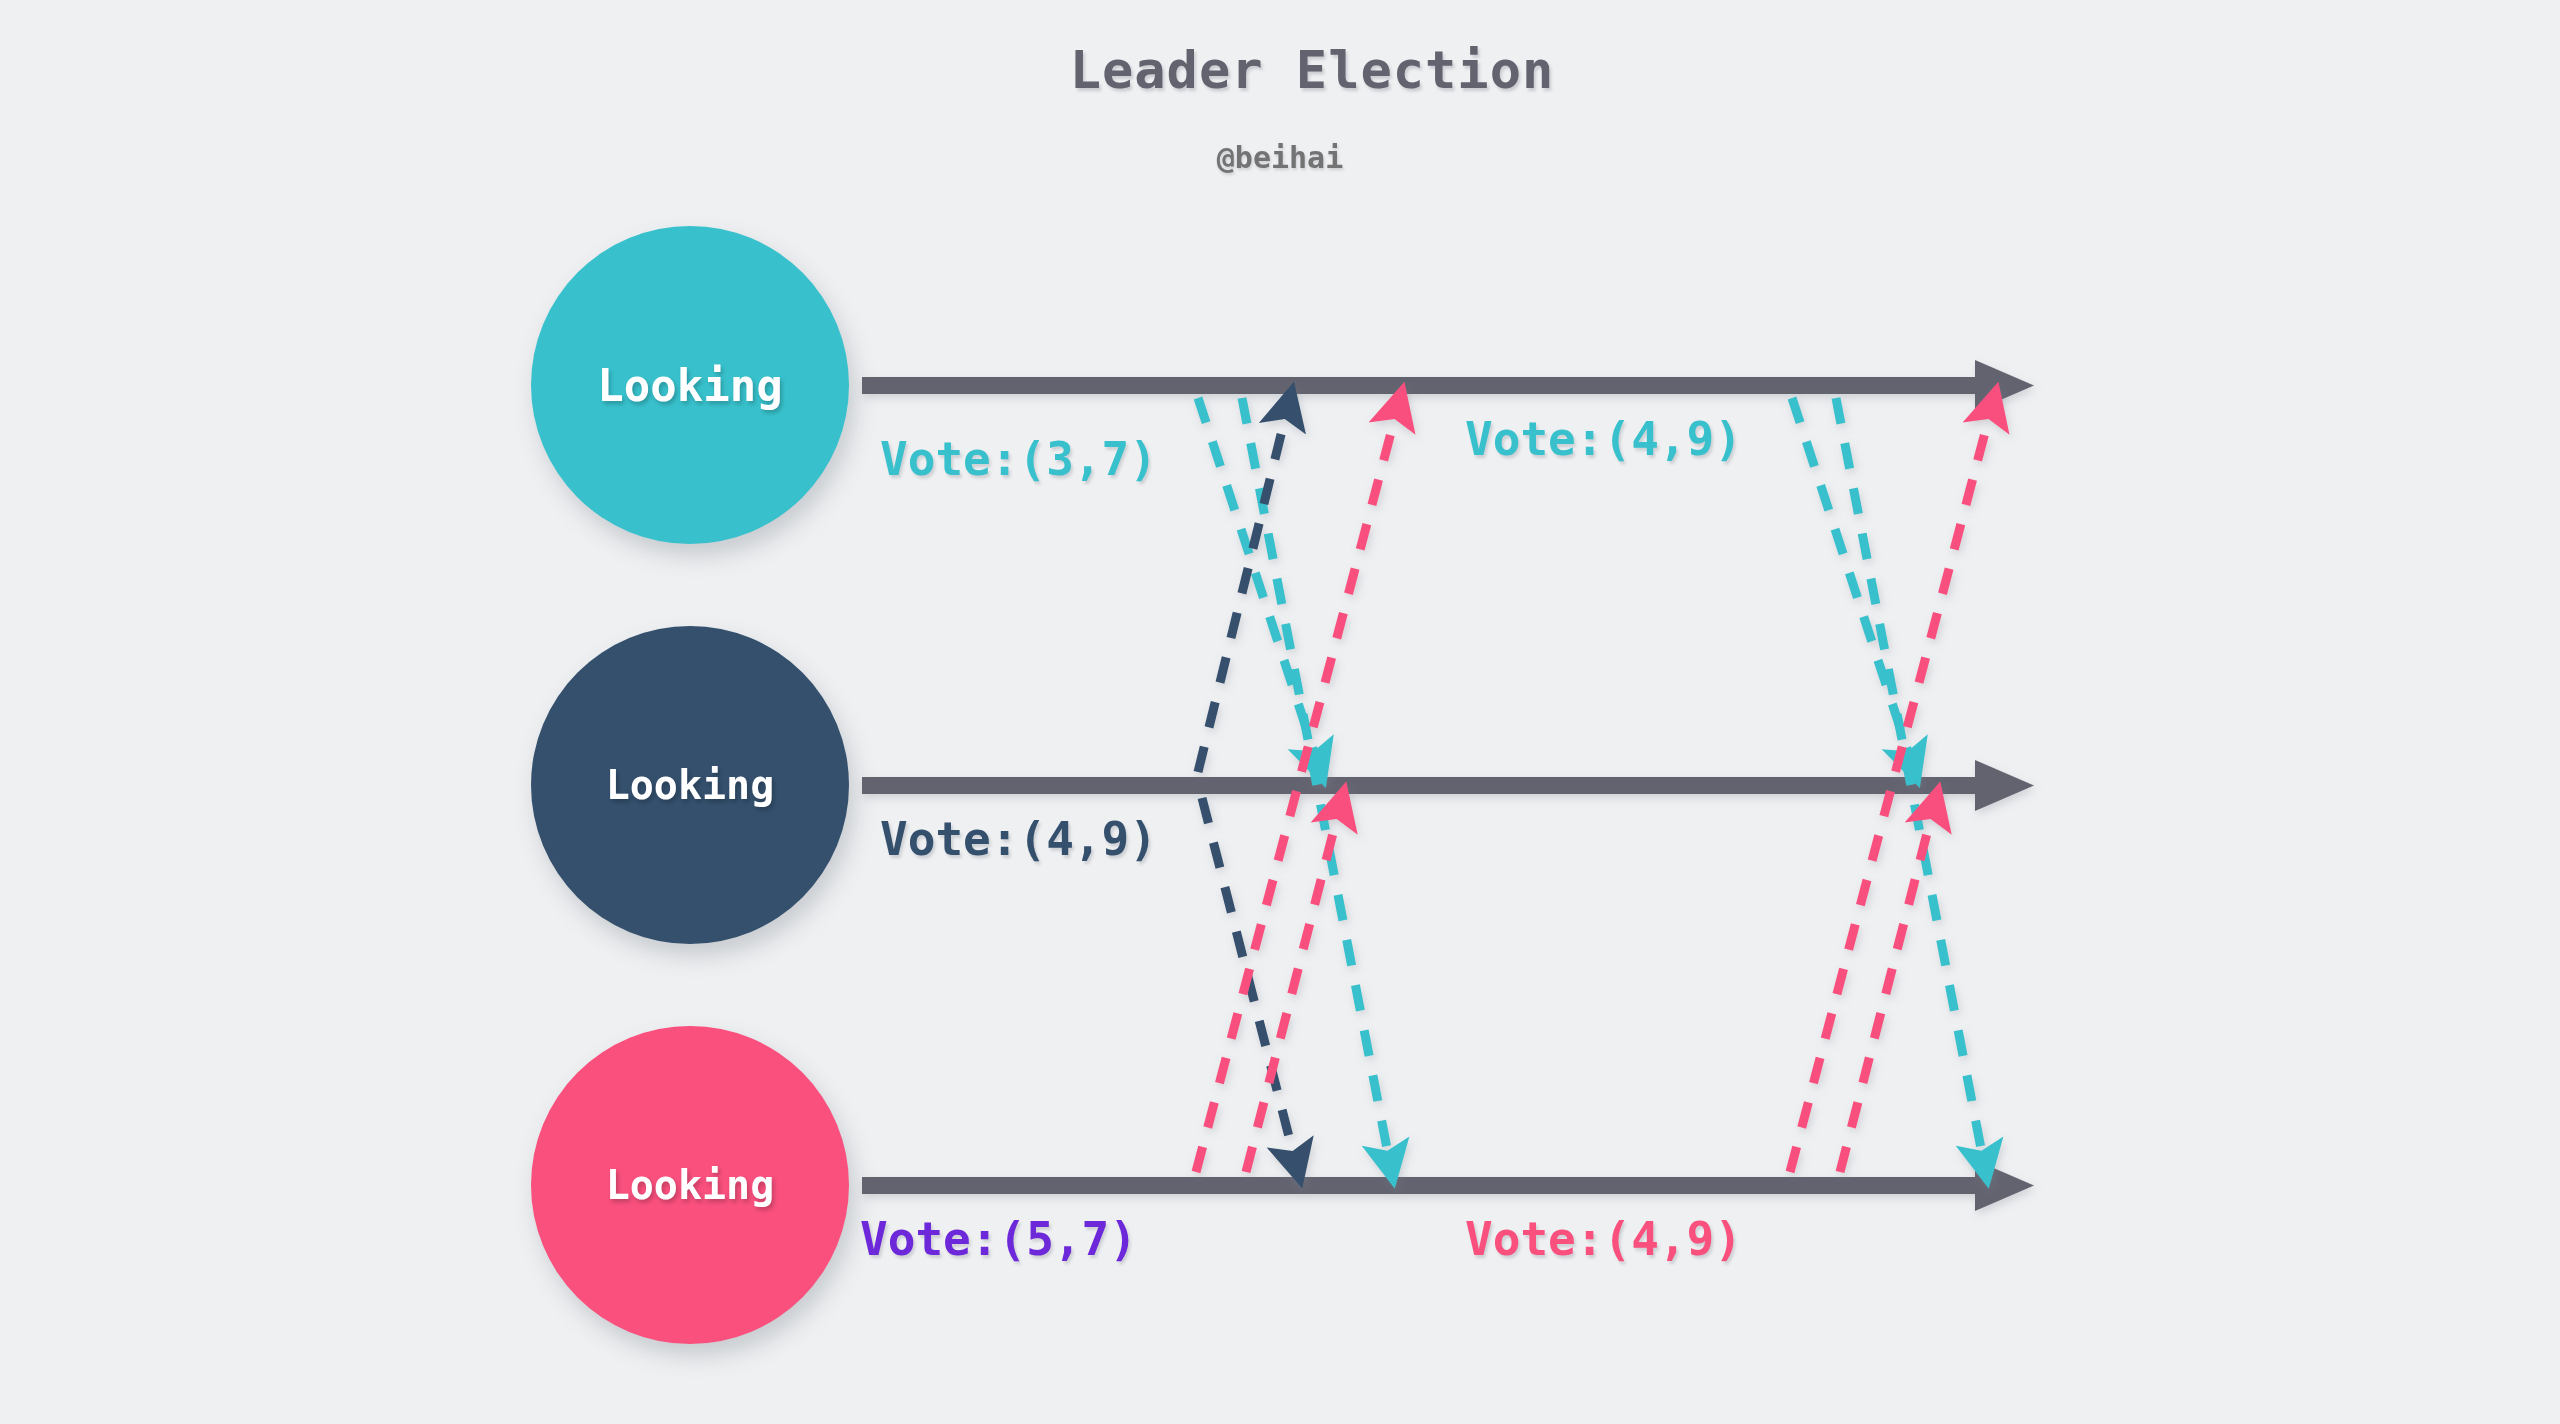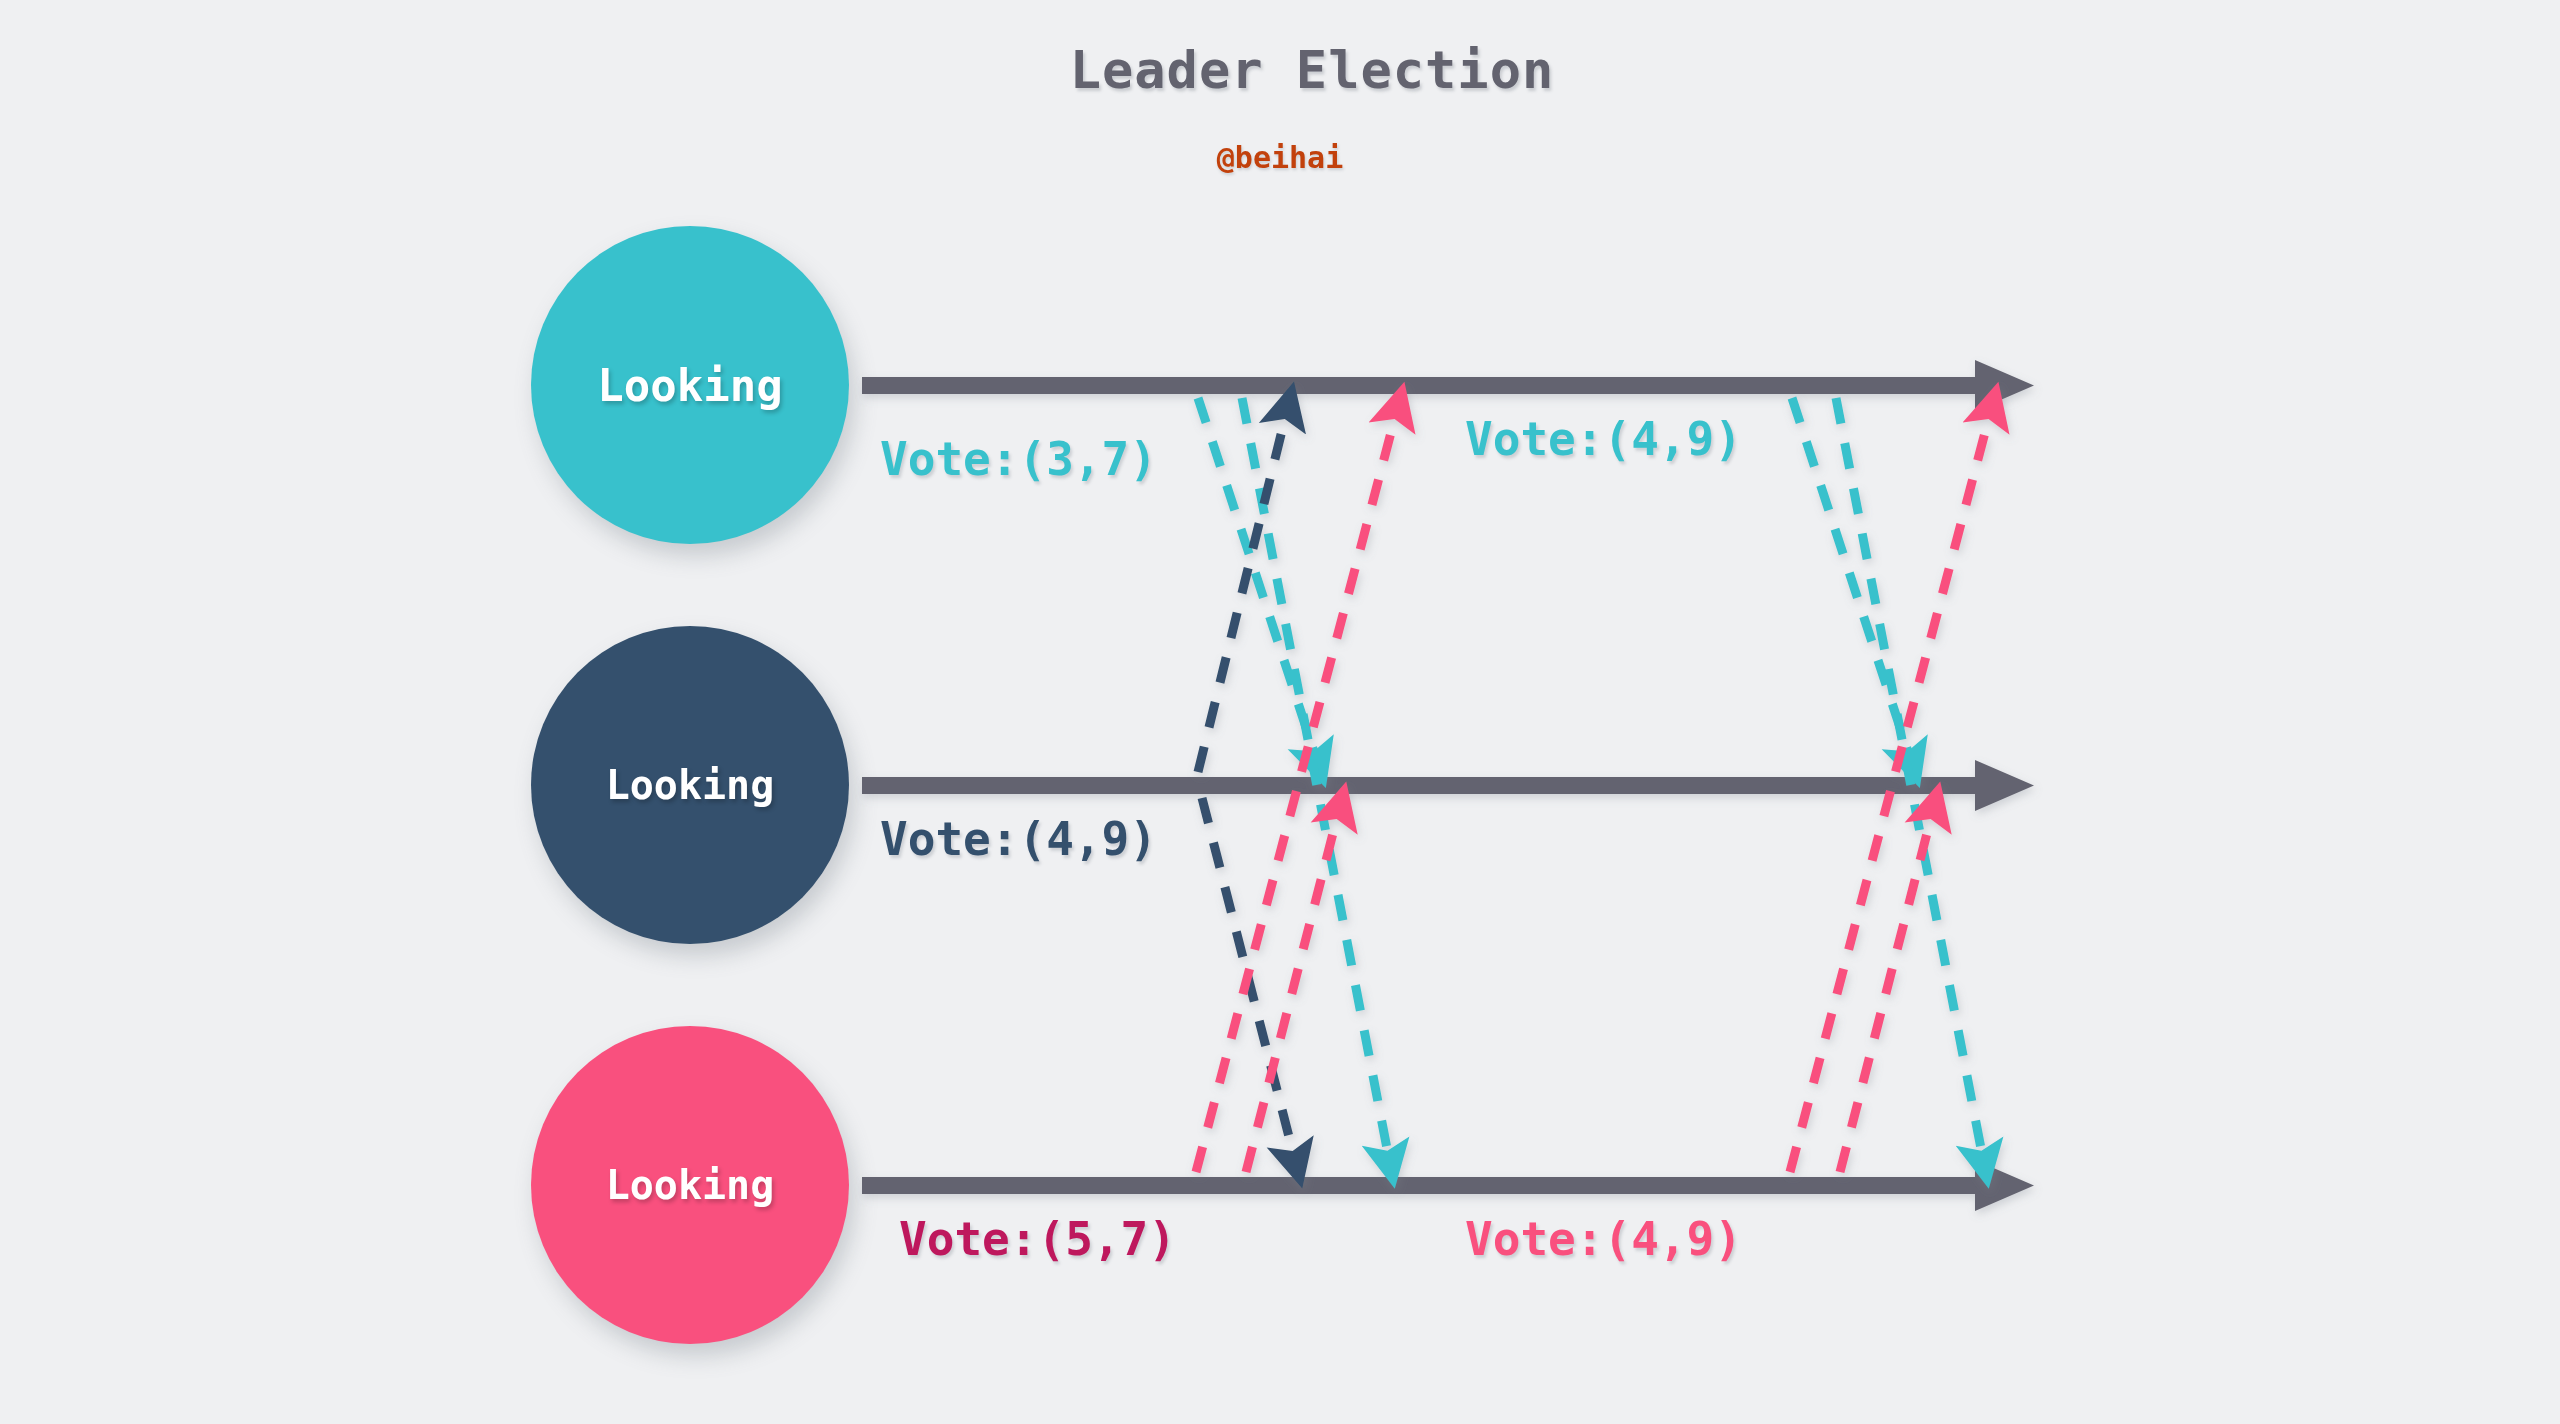--- a/index.html
+++ b/index.html
@@ -18,21 +18,21 @@
     font-family:"DejaVu Sans Mono", monospace;
     font-size:52px;font-weight:bold;letter-spacing:1px;
     color:#63636f;
     text-shadow:2px 3px 3px rgba(120,125,135,0.30);
     padding-left:32px;
   }
   .subtitle{
     position:absolute;left:0;top:140px;width:2560px;text-align:center;
     font-family:"DejaVu Sans Mono", monospace;
     font-size:30px;font-weight:bold;
-    color:#c2410c;
+    color:#737373;
     text-shadow:1px 2px 3px rgba(120,125,135,0.30);
   }
 
   
   .node{
     position:absolute;width:318px;height:318px;border-radius:50%;
     display:flex;align-items:center;justify-content:center;
     box-shadow:6px 12px 22px rgba(110,118,130,0.30);
   }
   .node-label{
@@ -132,16 +132,16 @@
 
       <line x1="1790" y1="1172" x2="1992" y2="406" stroke="#f9507e" marker-end="url(#hPink)"></line>
 
       <line x1="1840" y1="1172" x2="1934" y2="806" stroke="#f9507e" marker-end="url(#hPink)"></line>
     </g>
   </svg>
 
   <div class="vote" style="left:880px;top:412px;color:#38c1cc;margin-top:20px;">Vote:(3,7)</div>
   <div class="vote" style="left:1465px;top:412px;color:#38c1cc;">Vote:(4,9)</div>
   <div class="vote" style="left:880px;top:812px;color:#34506d;">Vote:(4,9)</div>
-  <div class="vote" style="left:899px;top:1212px;color:#be185d;">Vote:(5,7)</div>
+  <div class="vote" style="left:860px;top:1212px;color:#6d28d9;">Vote:(5,7)</div>
   <div class="vote" style="left:1465px;top:1212px;color:#f9507e;">Vote:(4,9)</div>
 
 </div>
 
 </body></html>

